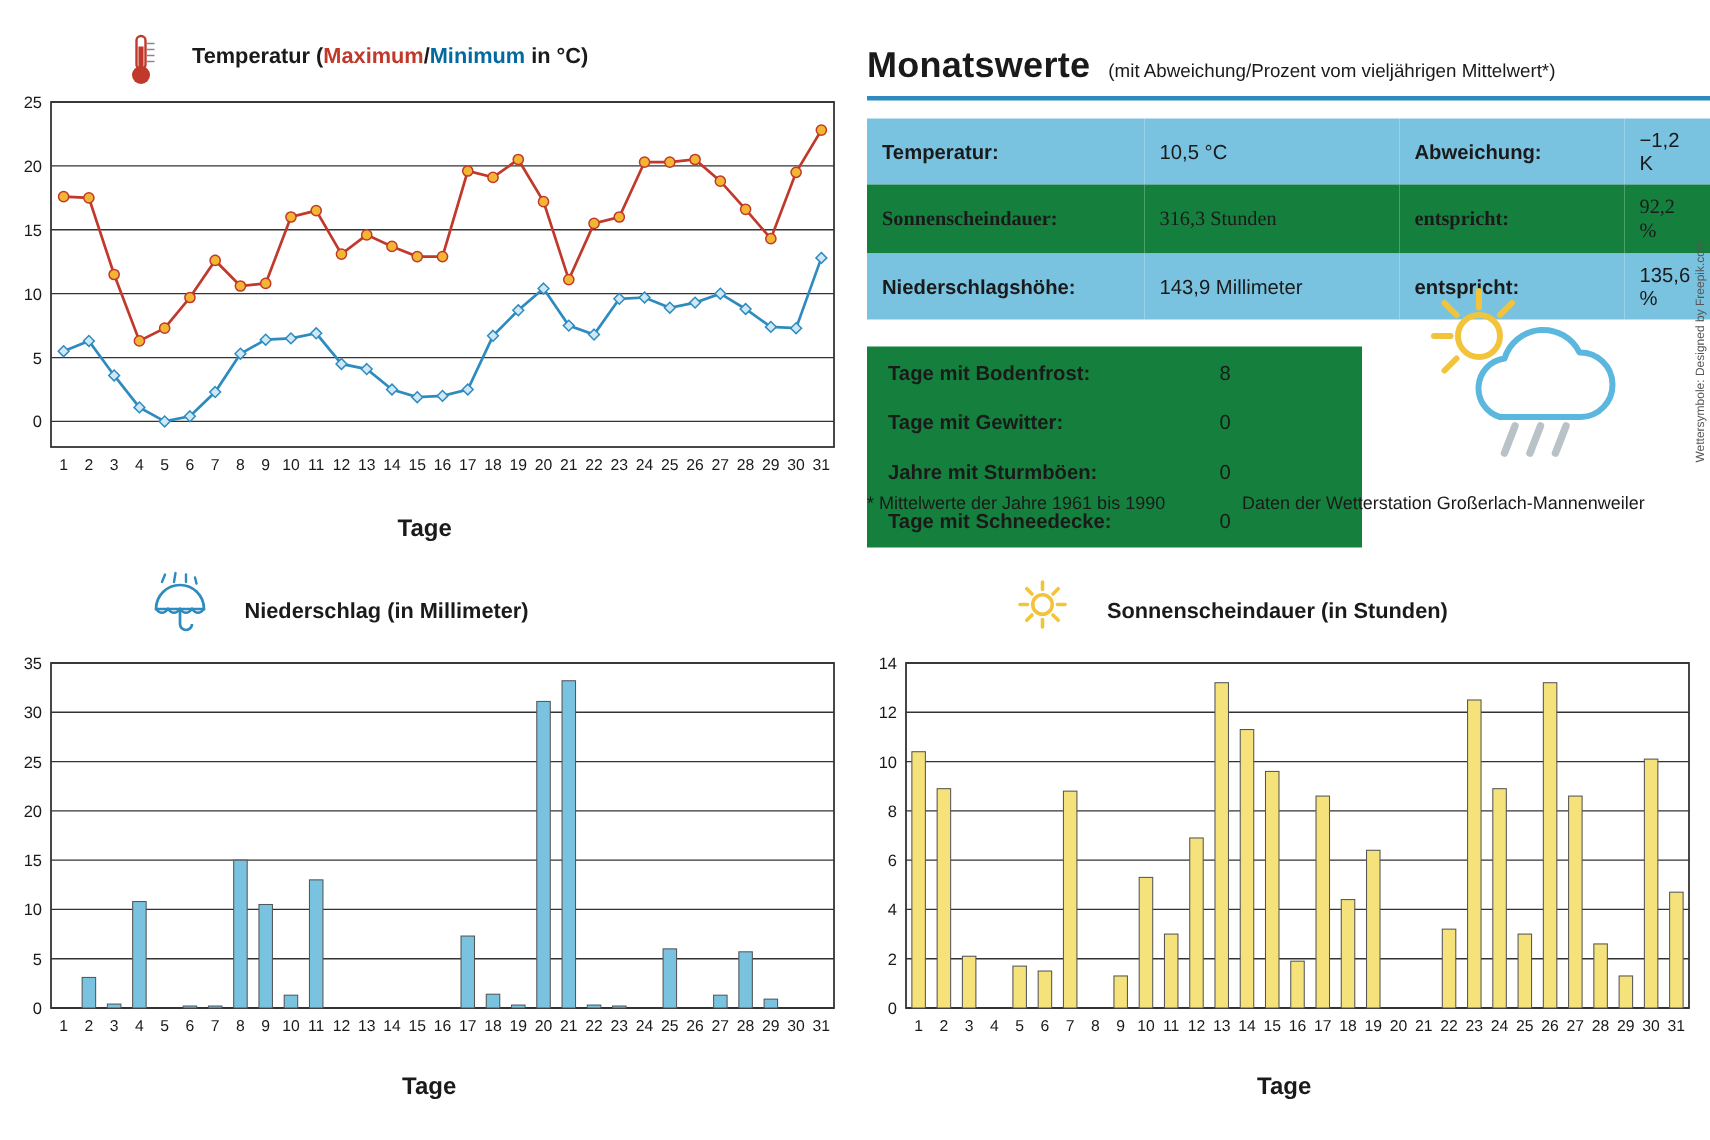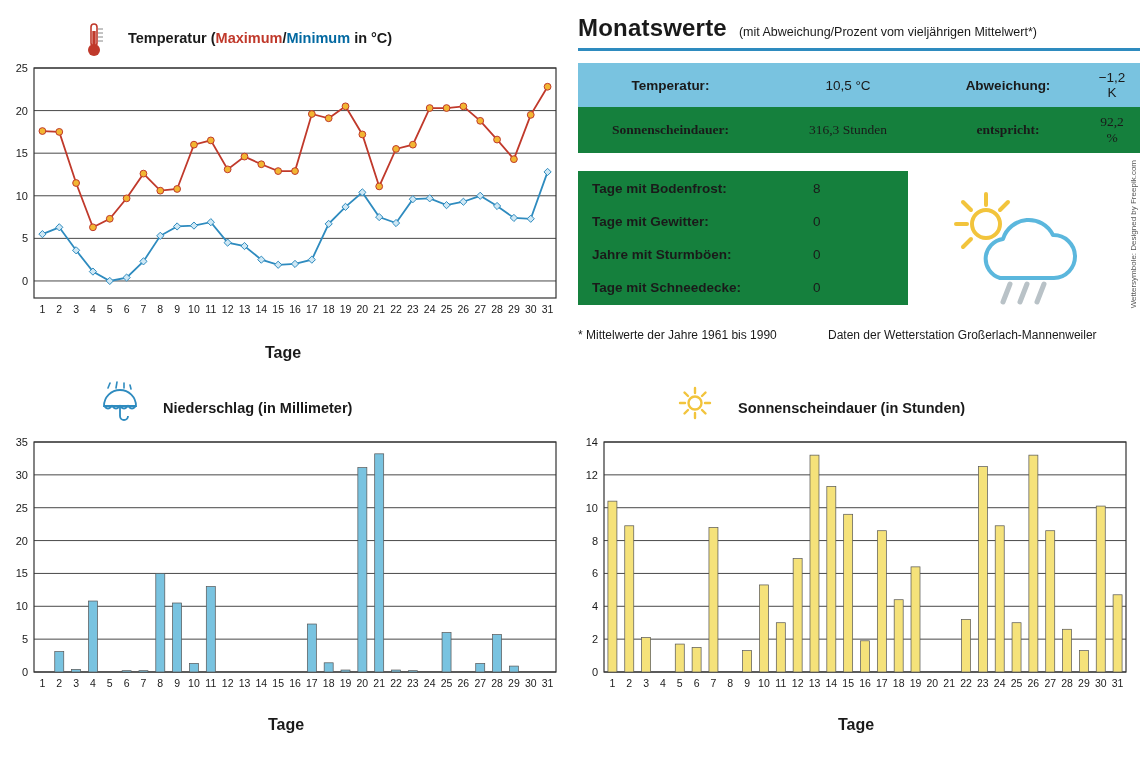--- a/index.html
+++ b/index.html
@@ -15,21 +15,21 @@
 
   
   .chart-title{font-size:14.5px;font-weight:bold;}
   .axis-label{font-size:16px;font-weight:bold;}
 
   
   .mw-head{font-size:24px;font-weight:bold;letter-spacing:.2px;}
   .mw-sub{font-size:12.5px;}
   .mw-rule{height:3px;background:#2e8bbf;}
   table.mw{border-collapse:collapse;width:563px;}
-  table.mw td{padding:7px 10px;font-size:13.5px;text-align:center;}
+  table.mw td{padding:7px 10px;font-size:13.5px;}
   .row-a{background:#79c3e0;}
   .row-b{background:#15803d;font-family:Liberation Serif, serif;}
   .row-c{background:#79c3e0;}
   .bold{font-weight:bold;}
   .tagbox{background:#15803d;width:330px;}
   .tagbox td{padding:8px 12px;font-size:13.5px;}
   .foot{font-size:12px;}
   .credit{
     position:absolute;font-size:8px;color:#555;
     writing-mode:vertical-rl;transform:rotate(180deg);
@@ -348,39 +348,45 @@
       <rect x="475.7258064516129" y="96.71428571428572" width="9" height="141.28571428571428" fill="#f5e27a" stroke="#555" stroke-width="0.7"></rect>
       <rect x="492.5645161290323" y="195.28571428571428" width="9" height="42.714285714285715" fill="#f5e27a" stroke="#555" stroke-width="0.7"></rect>
       <rect x="509.4032258064517" y="216.64285714285714" width="9" height="21.357142857142858" fill="#f5e27a" stroke="#555" stroke-width="0.7"></rect>
       <rect x="526.241935483871" y="72.07142857142858" width="9" height="165.92857142857142" fill="#f5e27a" stroke="#555" stroke-width="0.7"></rect>
       <rect x="543.0806451612904" y="160.78571428571428" width="9" height="77.21428571428572" fill="#f5e27a" stroke="#555" stroke-width="0.7"></rect>
     </svg>
   <div class="axis-label" style="position:absolute;left:268px;top:338px;">Tage</div>
 </div>
 
 <div class="panel" style="left:578px;top:14px;width:562px;height:350px;">
-  <div style="display:flex;align-items:baseline;gap:12px;">
+  <div style="display:flex;align-items:baseline;gap:12px;margin-top:16px;">
     <div class="mw-head">Monatswerte</div>
     <div class="mw-sub">(mit Abweichung/Prozent vom vieljährigen Mittelwert*)</div>
   </div>
   <div class="mw-rule" style="margin-top:6px;width:562px;"></div>
 
   <table class="mw" style="margin-top:12px;">
     <tbody>
         <tr class="row-a">
       <td class="bold" style="width:165px;">Temperatur:</td>
       <td style="width:150px;">10,5 °C</td>
       <td class="bold" style="width:130px;">Abweichung:</td>
       <td>−1,2 K</td>
     </tr>
     <tr class="row-b">
       <td class="bold">Sonnenscheindauer:</td>
       <td>316,3 Stunden</td>
       <td class="bold">entspricht:</td>
       <td>92,2 %</td>
+    </tr>
+    <tr class="row-c">
+      <td class="bold">Niederschlagshöhe:</td>
+      <td>143,9 Millimeter</td>
+      <td class="bold">entspricht:</td>
+      <td>135,6 %</td>
     </tr>
   </tbody>
     </table>
 
   <table class="tagbox" style="margin-top:18px;">
     <tbody>
         <tr>
       <td class="bold" style="width:195px;">Tage mit Bodenfrost:</td>
       <td>8</td>
     </tr>

